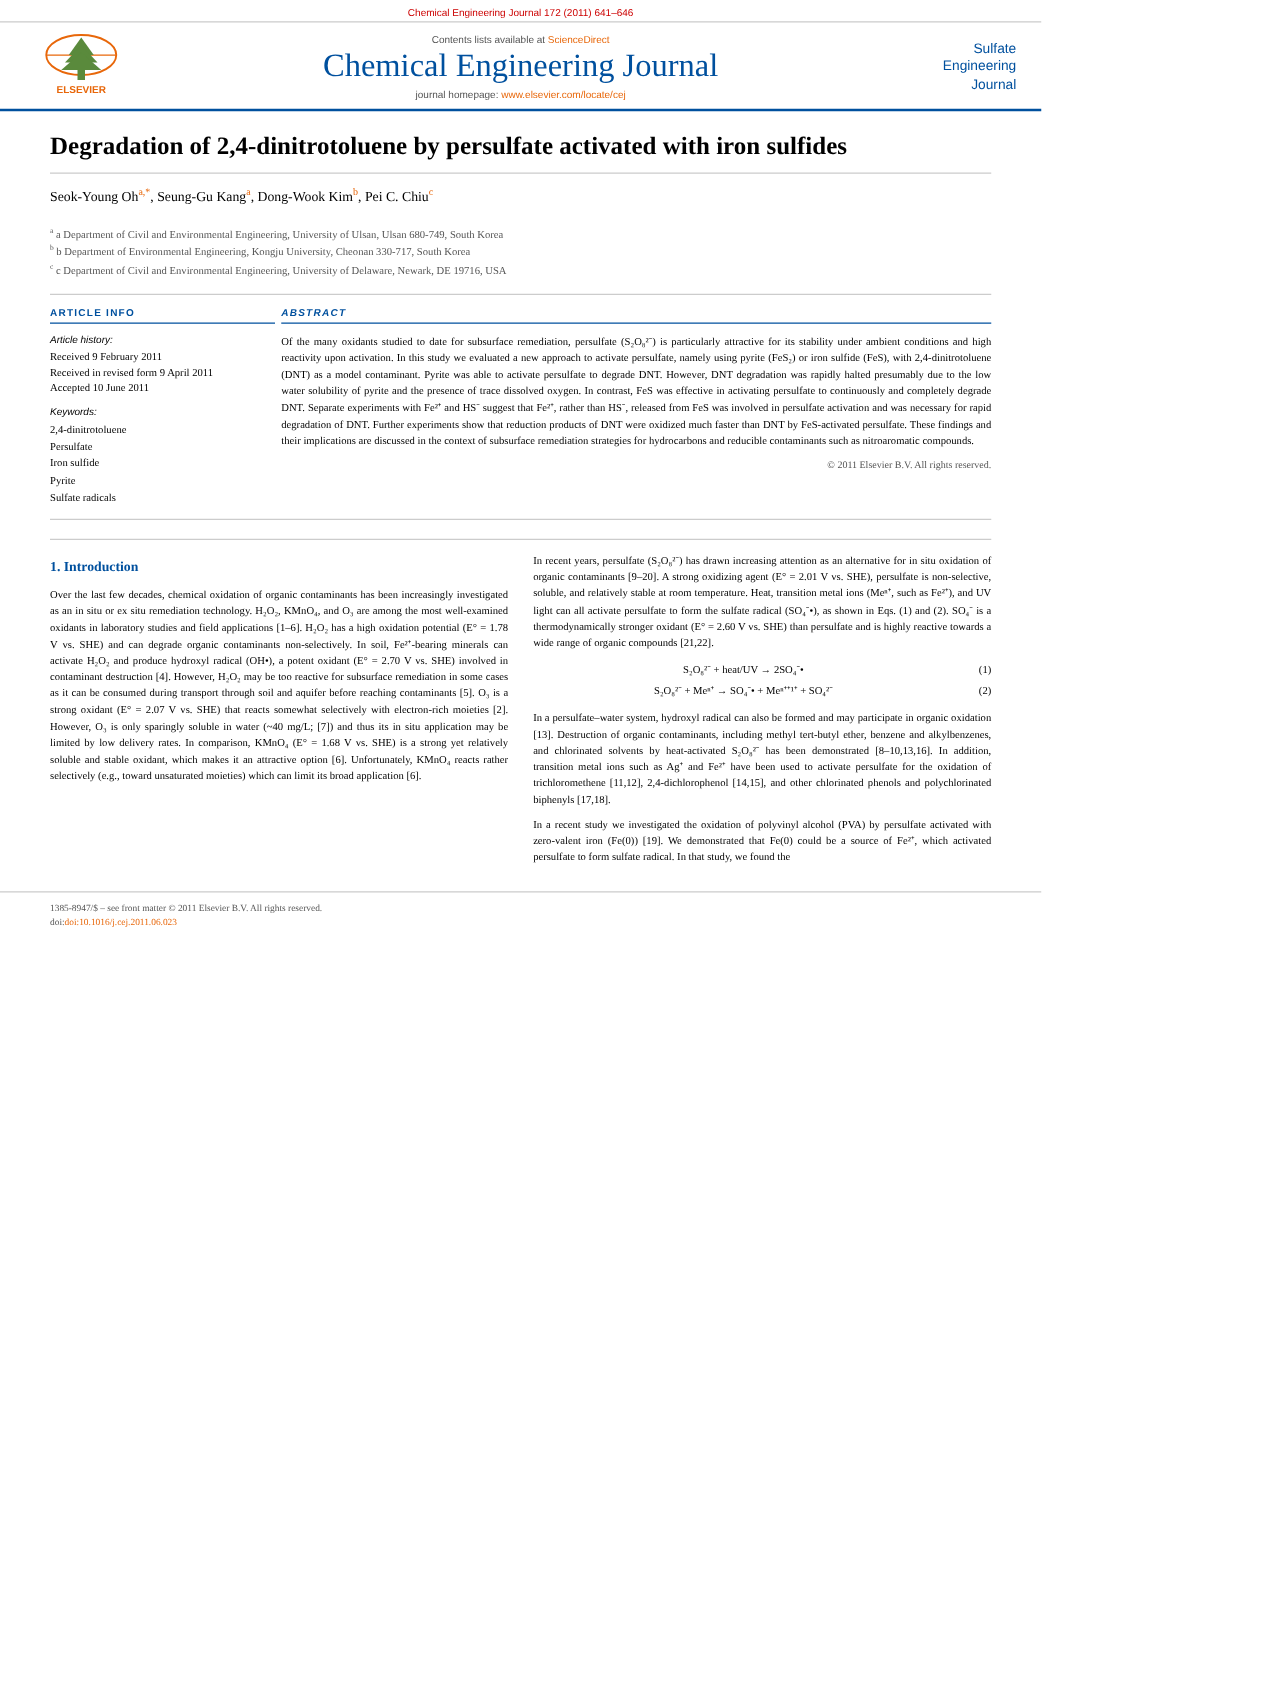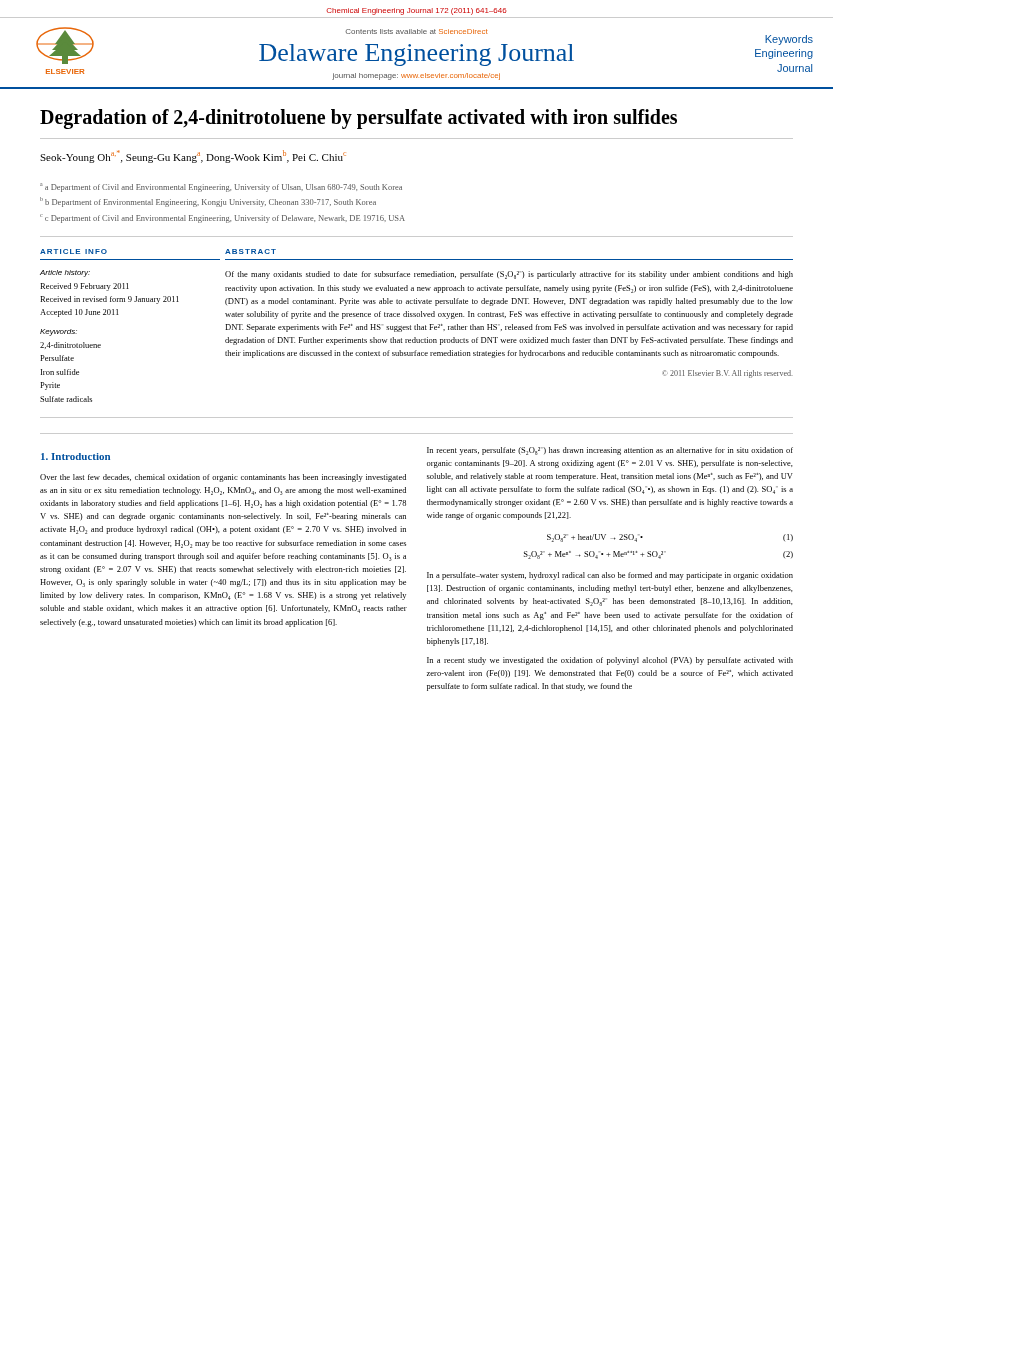--- a/index.html
+++ b/index.html
@@ -181,20 +181,21 @@
     .abstract-label {
       font-family: Arial, sans-serif;
       font-size: 8px;
       font-weight: bold;
       letter-spacing: 1px;
       text-transform: uppercase;
       color: #00509e;
       border-bottom: 1px solid #00509e;
       padding-bottom: 3px;
       margin-bottom: 8px;
+      font-style: italic;
     }
     .abstract-text {
       font-size: 8.5px;
       line-height: 1.55;
       text-align: justify;
       color: #000;
     }
     .copyright-line {
       font-size: 8px;
       text-align: right;
@@ -315,28 +316,28 @@
         <polygon points="40,16 24,30 56,30" fill="#5a8a3c"></polygon>
         <rect x="37" y="30" width="6" height="8" fill="#5a8a3c"></rect>
 
         <text x="40" y="48" font-family="Arial" font-size="8" fill="#e8670a" text-anchor="middle" font-weight="bold">ELSEVIER</text>
       </svg>
     </div>
     <div class="header-center">
       <div class="sciencedirect-link">
         Contents lists available at <span>ScienceDirect</span>
       </div>
-      <div class="journal-title-main">Delaware Engineering Journal</div>
+      <div class="journal-title-main">Chemical Engineering Journal</div>
       <div class="homepage-link">
         journal homepage: <span>www.elsevier.com/locate/cej</span>
       </div>
     </div>
     <div class="header-right">
       <div class="journal-title-side">
-        <span>Keywords</span><br>
+        <span>Sulfate</span><br>
         <span>Engineering</span><br>
         <span>Journal</span>
       </div>
     </div>
   </div>
 
   <div class="main-content">
 
     <div class="article-title">Degradation of 2,4-dinitrotoluene by persulfate activated with iron sulfides</div>
 
@@ -350,21 +351,21 @@
       <div><sup>c</sup> <span>c Department of Civil and Environmental Engineering, University of Delaware, Newark, DE 19716, USA</span></div>
     </div>
 
     <div class="two-col">
 
       <div class="col-left">
         <div class="article-info-label">ARTICLE INFO</div>
         <div class="article-info-section">
           <div class="info-heading">Article history:</div>
           <div class="info-text">Received 9 February 2011</div>
-          <div class="info-text">Received in revised form 9 January 2011</div>
+          <div class="info-text">Received in revised form 9 April 2011</div>
           <div class="info-text">Accepted 10 June 2011</div>
         </div>
         <div class="keywords-section">
           <div class="info-heading">Keywords:</div>
           <div class="kw-item">2,4-dinitrotoluene</div>
           <div class="kw-item">Persulfate</div>
           <div class="kw-item">Iron sulfide</div>
           <div class="kw-item">Pyrite</div>
           <div class="kw-item">Sulfate radicals</div>
         </div>
@@ -404,14 +405,20 @@
         </div>
 
         <p>In a persulfate–water system, hydroxyl radical can also be formed and may participate in organic oxidation [13]. Destruction of organic contaminants, including methyl tert-butyl ether, benzene and alkylbenzenes, and chlorinated solvents by heat-activated S₂O₈²⁻ has been demonstrated [8–10,13,16]. In addition, transition metal ions such as Ag⁺ and Fe²⁺ have been used to activate persulfate for the oxidation of trichloromethene [11,12], 2,4-dichlorophenol [14,15], and other chlorinated phenols and polychlorinated biphenyls [17,18].</p>
         <p>In a recent study we investigated the oxidation of polyvinyl alcohol (PVA) by persulfate activated with zero-valent iron (Fe(0)) [19]. We demonstrated that Fe(0) could be a source of Fe²⁺, which activated persulfate to form sulfate radical. In that study, we found the</p>
       </div>
     </div>
 
   </div>
 
 
+  <div class="page-footer">
+    <div class="footer-note">1385-8947/$ – see front matter © 2011 Elsevier B.V. All rights reserved.</div>
+    <div class="footer-note">
+      <span>doi:</span><span class="footer-doi">doi:10.1016/j.cej.2011.06.023</span>
+    </div>
+  </div>
 
 </div>
 
 </body></html>

